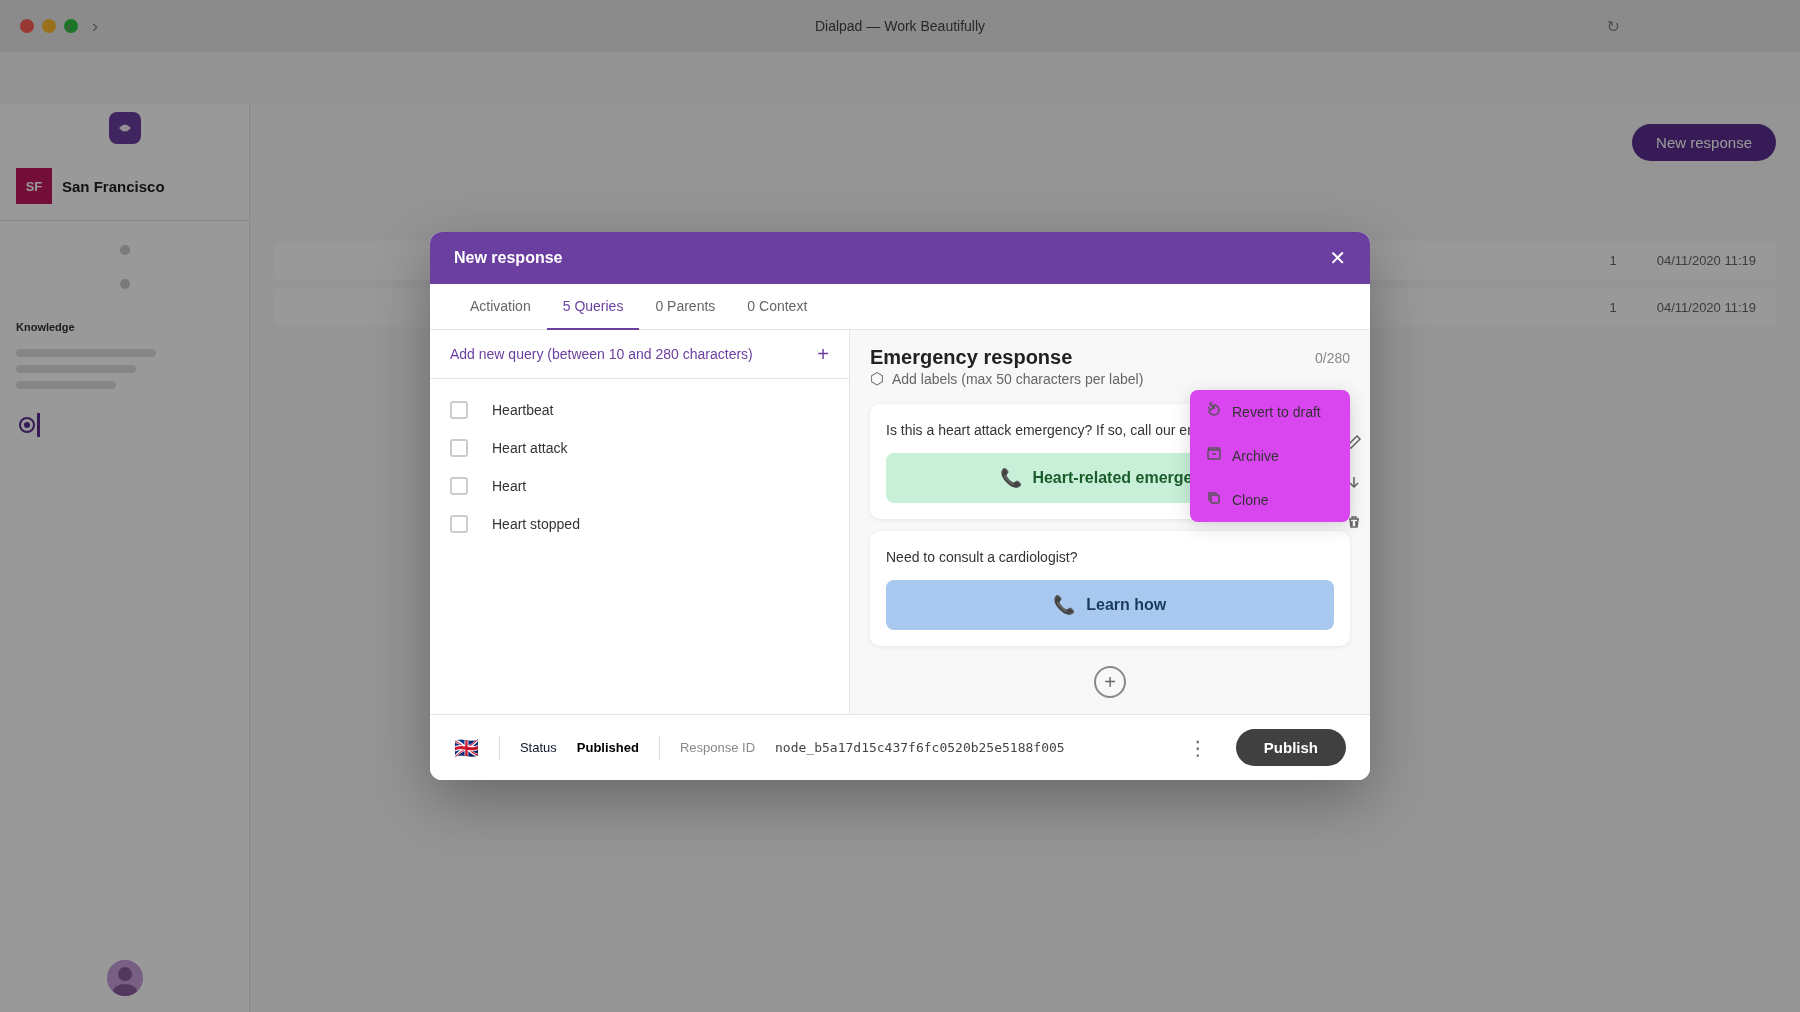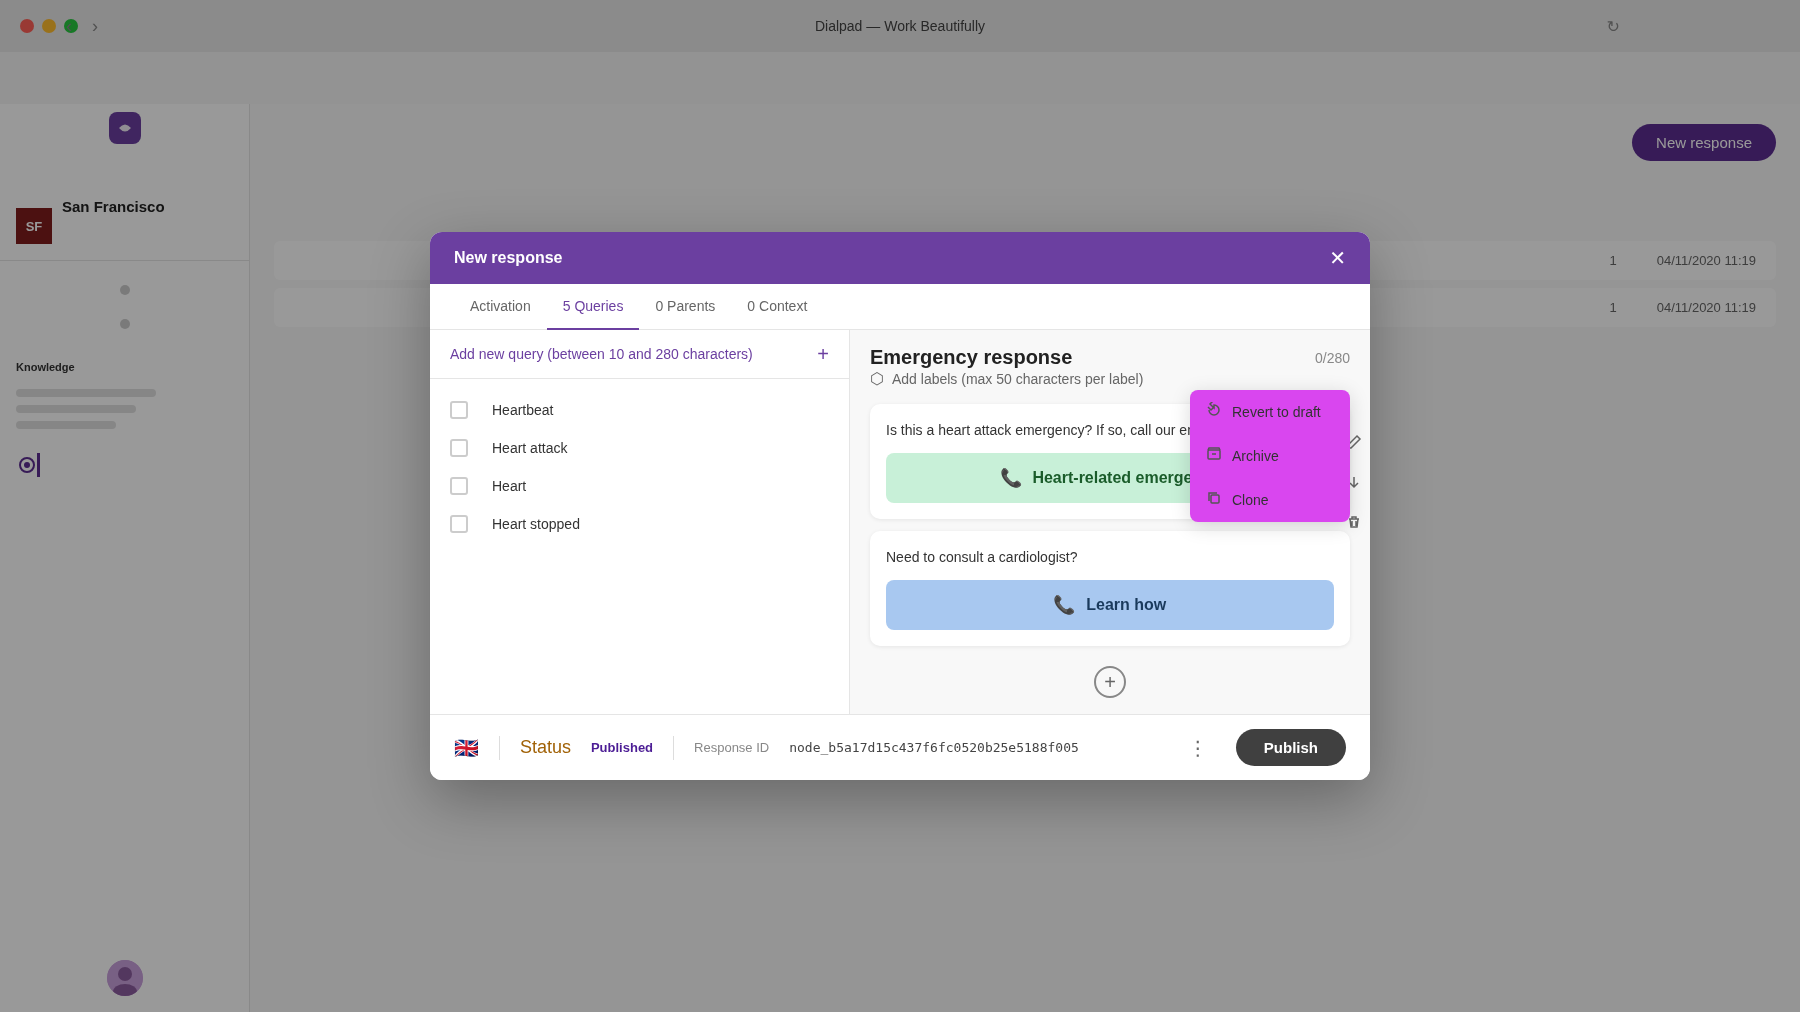--- a/index.html
+++ b/index.html
@@ -94,29 +94,28 @@
       padding: 16px;
       display: flex;
       align-items: center;
       gap: 10px;
       border-bottom: 1px solid #e5e5e5;
     }
 
     .avatar-sf {
       width: 36px;
       height: 36px;
-      background: #7f1d1d;
+      background: #be185d;
       border-radius: 0;
       display: flex;
       align-items: center;
       justify-content: center;
       color: white;
       font-size: 13px;
       font-weight: 600;
-      margin-top: 40px;
     }
 
     .sidebar-org-name {
       font-size: 15px;
       font-weight: 600;
       color: #222;
     }
 
     .logo-icon {
       width: 32px;
@@ -502,28 +501,28 @@
       font-size: 20px;
     }
 
     .footer-divider {
       width: 1px;
       height: 24px;
       background: #ddd;
     }
 
     .status-label {
-      font-size: 18px;
-      color: #a16207;
+      font-size: 13px;
+      color: #0f172a;
     }
 
     .status-value {
       font-size: 13px;
       font-weight: 600;
-      color: #4c1d95;
+      color: #000000;
     }
 
     .response-id-label {
       font-size: 13px;
       color: #888;
     }
 
     .response-id-value {
       font-size: 13px;
       color: #444;

